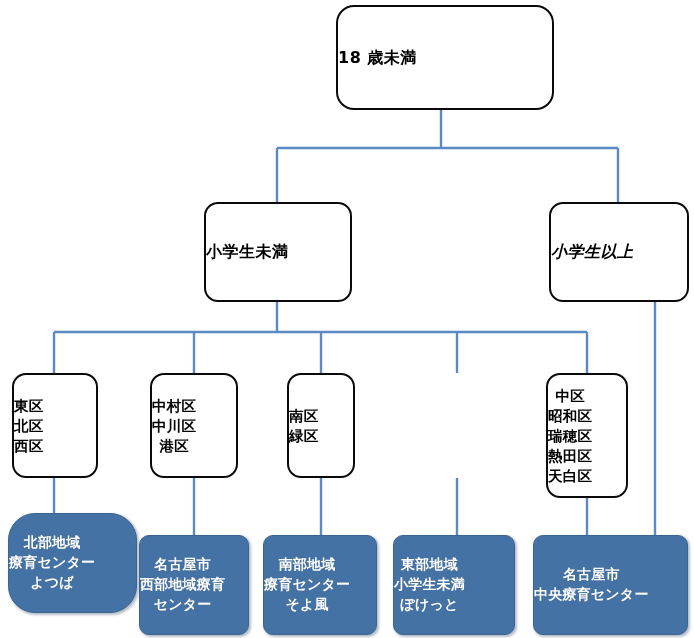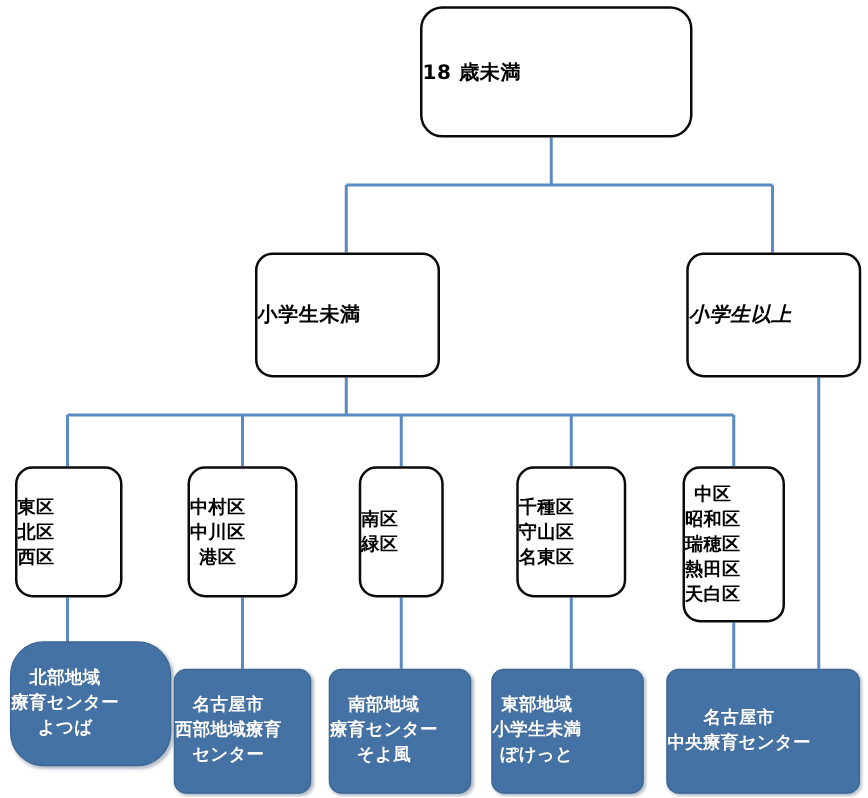--- a/index.html
+++ b/index.html
@@ -120,25 +120,20 @@
   </div>
   <div class="node node-white ward" id="node-ward-1" style="left: 150px; top: 373px; width: 88px; height: 105px;">
     <span class="node-text">中村区
 中川区
 港区</span>
   </div>
   <div class="node node-white ward" id="node-ward-2" style="left: 287px; top: 373px; width: 68px; height: 105px;">
     <span class="node-text">南区
 緑区</span>
   </div>
-  <div class="node node-white ward" id="node-ward-3" style="left: 413px; top: 373px; width: 88px; height: 105px;">
-    <span class="node-text">千種区
-守山区
-名東区</span>
-  </div>
   <div class="node node-white ward" id="node-ward-4" style="left: 546px; top: 373px; width: 82px; height: 125px;">
     <span class="node-text">中区
 昭和区
 瑞穂区
 熱田区
 天白区</span>
   </div>
 
   <div class="node node-blue" id="node-center-0" style="left: 8px; top: 513px; width: 129px; height: 100px; border-radius: 27px;">
     <span class="node-text">北部地域

